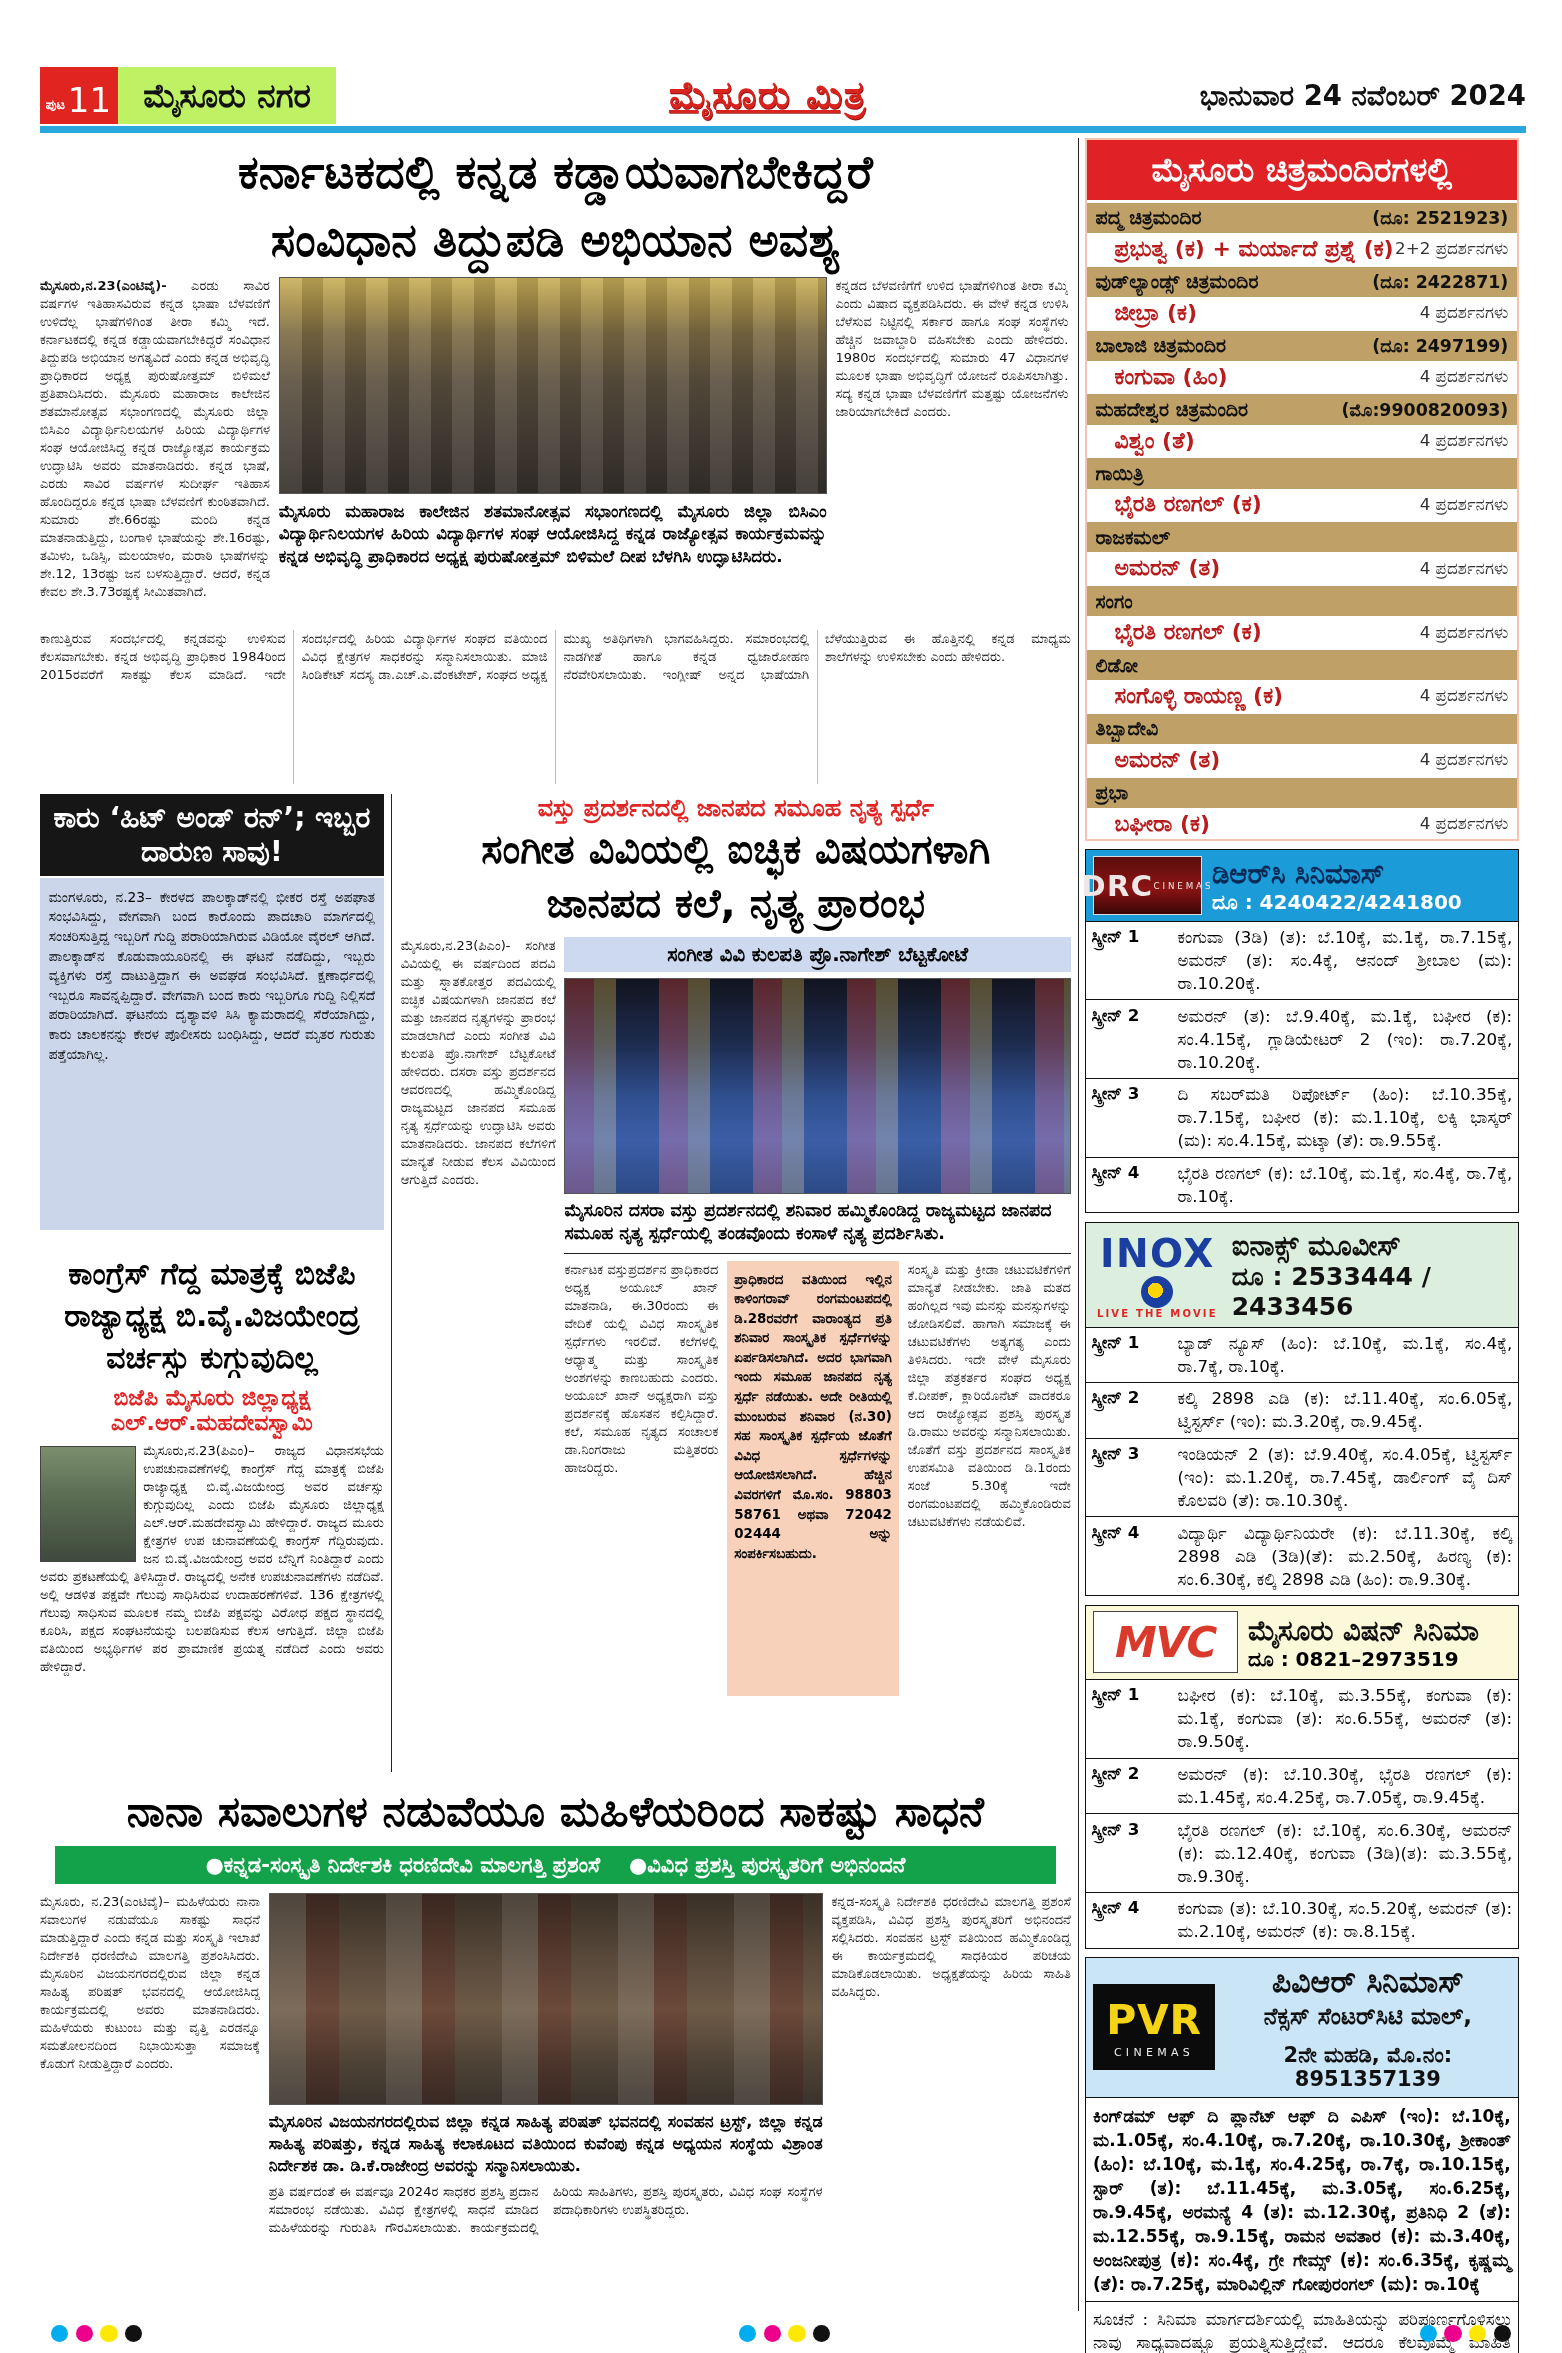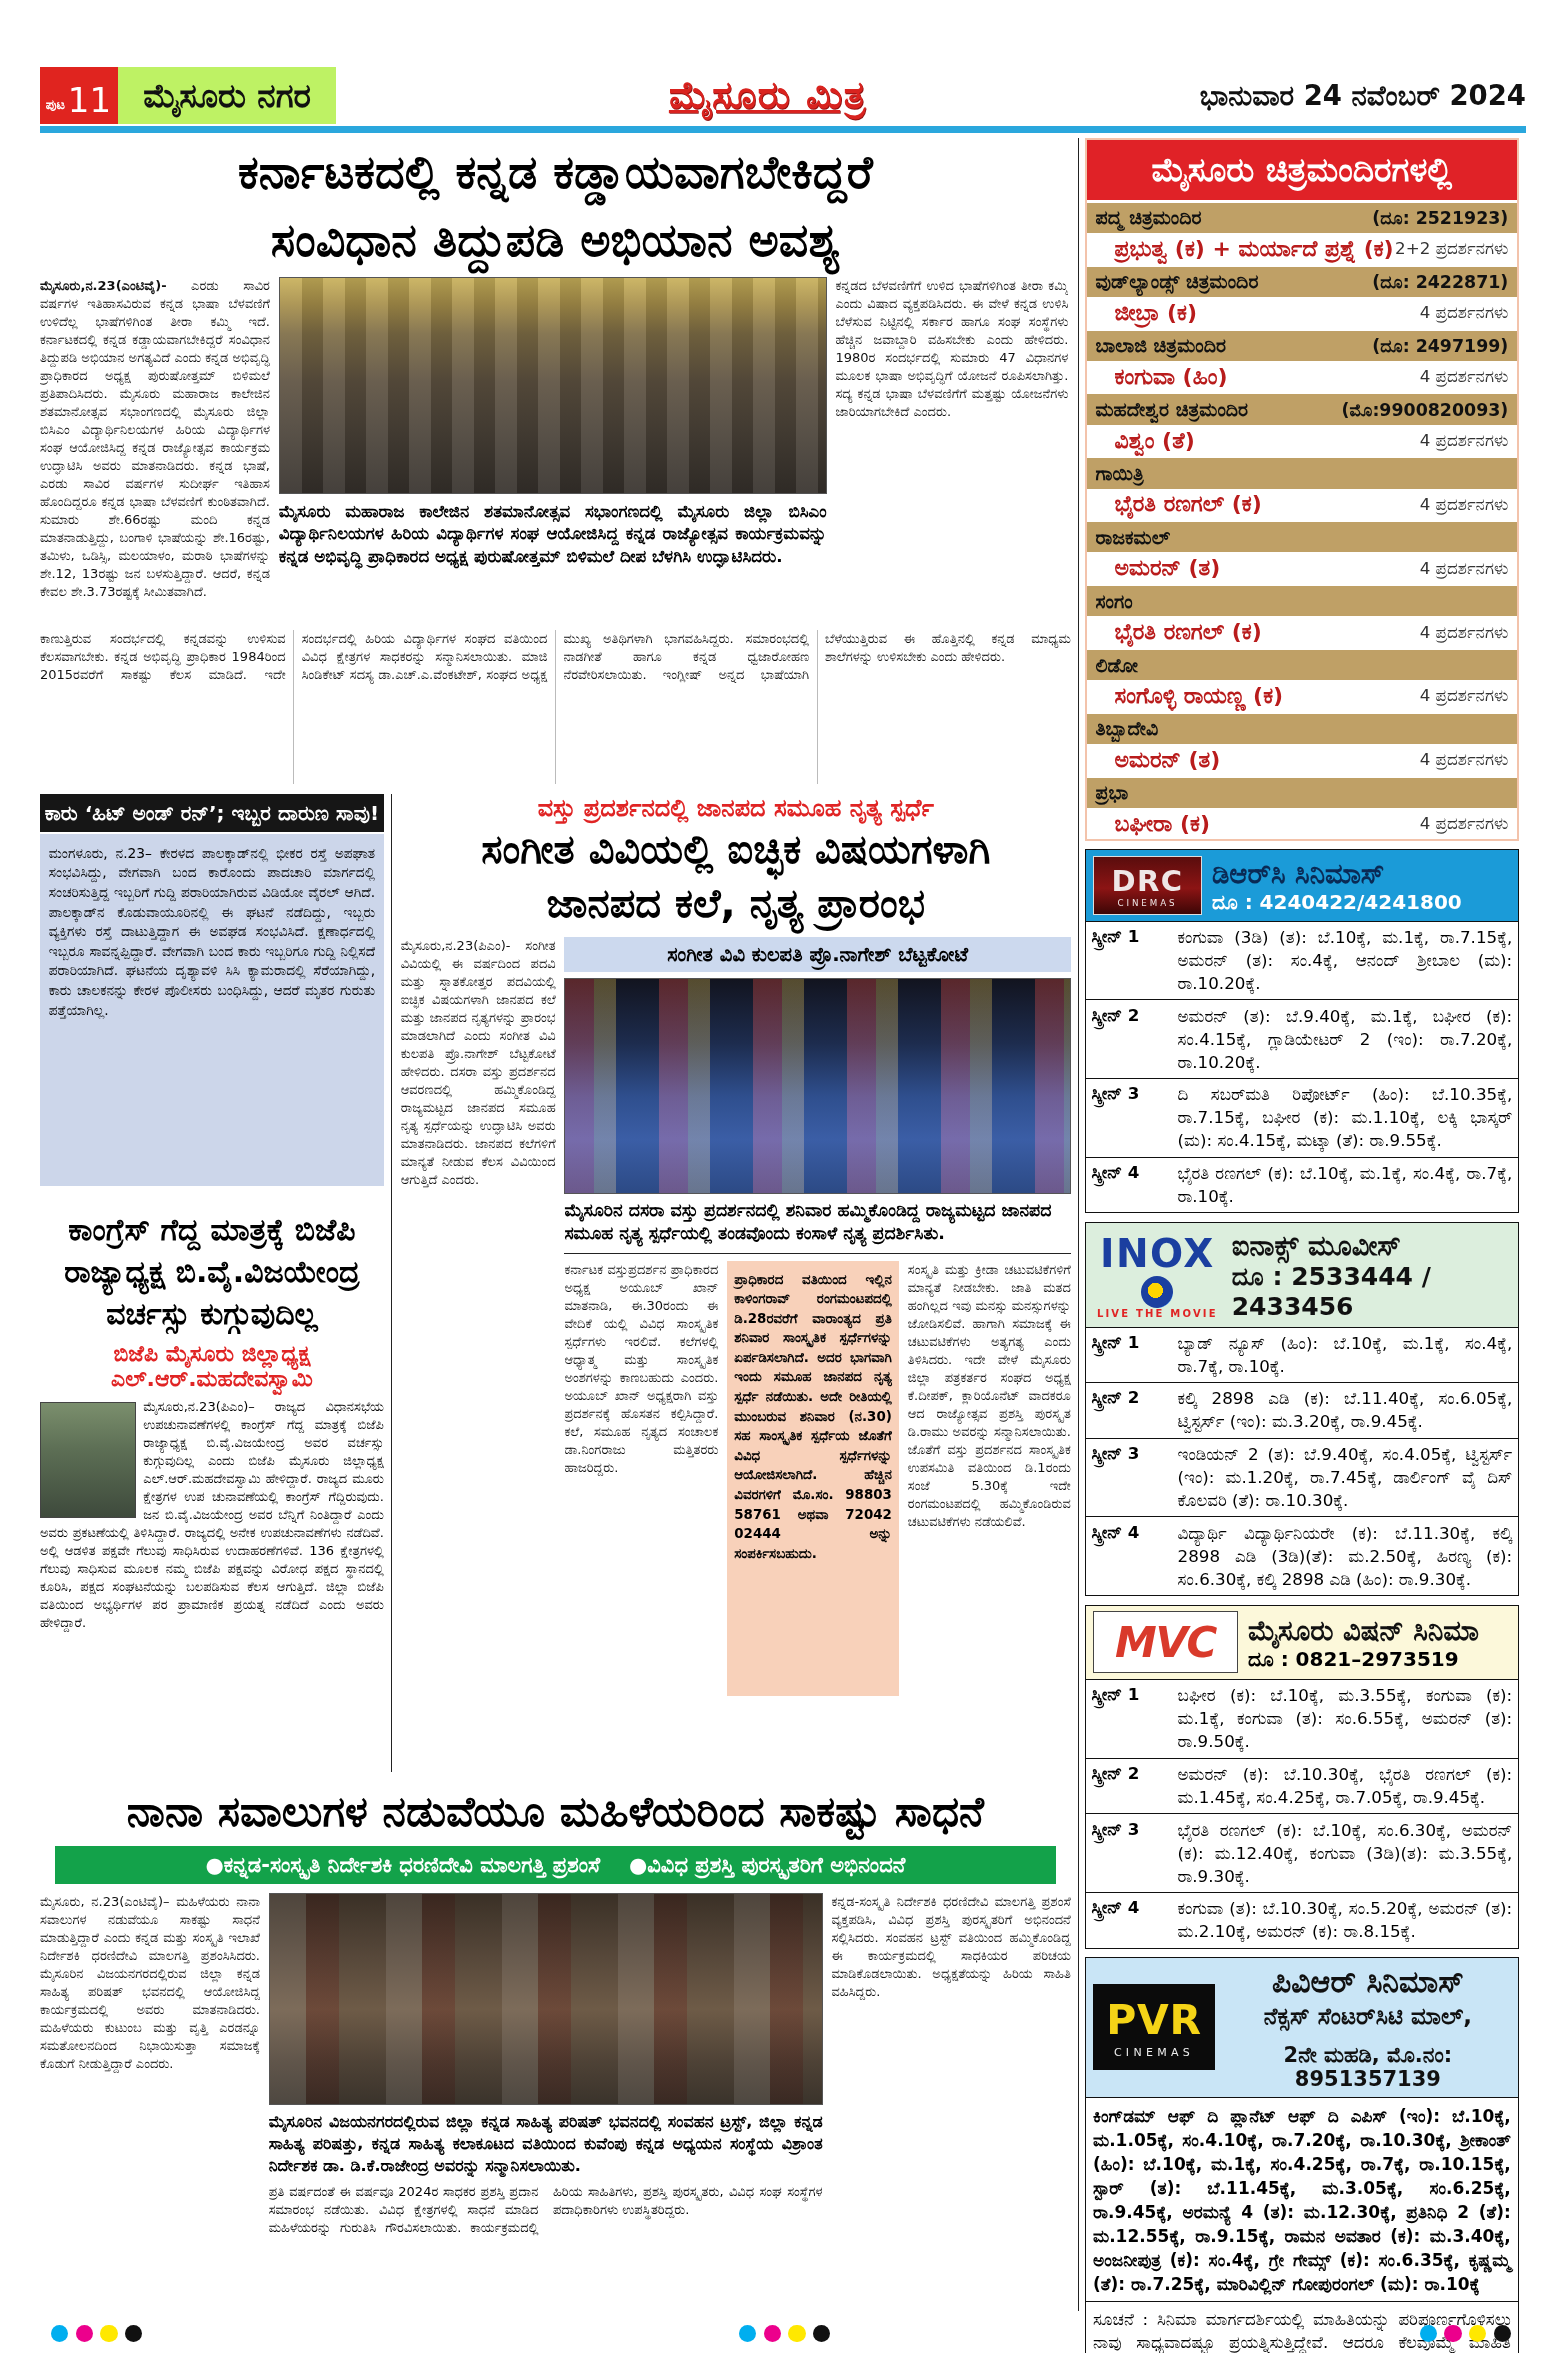--- a/index.html
+++ b/index.html
@@ -35,21 +35,21 @@
   .photo-main { height:217px;
     background:linear-gradient(180deg,#c8b05a 0%,#a78f4a 12%,#7d6c45 26%,#5d5140 48%,#4a4238 72%,#35302b 100%),
     repeating-linear-gradient(90deg,rgba(255,255,255,.08) 0 22px,rgba(0,0,0,.12) 22px 43px); background-blend-mode:overlay; }
   .caption { font-size:16.7px; font-weight:bold; line-height:22.5px; color:#000; text-align:justify; margin-top:5.8px; }
   .lead-right { width:233px; }
   .lead-bottom { margin-top:7.2px; height:154px; overflow:hidden; column-count:4; column-gap:16px; column-rule:0.7px solid #bbb; }
 
   
   .mid-band { display:flex; margin-top:10px; height:978px; overflow:hidden; }
   .mid-left { width:352px; padding-right:7.2px; border-right:1.4px solid #222; }
-  .bar-headline { background:#161616; color:#fff; font-size:20px; font-weight:bold; text-align:center; padding:7.2px 4.3px; }
+  .bar-headline { background:#161616; color:#fff; font-size:28px; font-weight:bold; text-align:center; padding:7.2px 4.3px; }
   .car-box { background:#ccd6ea; padding:10px 8.7px; font-size:13.8px; line-height:19.6px; text-align:justify; height:352px; overflow:hidden; margin-top:1.4px; }
   .bjp-headline { font-size:30px; line-height:42px; font-weight:bold; text-align:center; margin-top:23px; }
   .bjp-sub { color:#e02424; font-size:22px; font-weight:bold; text-align:center; margin:5.8px 0 7.2px; }
   .bjp-body { font-size:13px; line-height:18px; text-align:justify; overflow:hidden; height:391px; }
   .portrait { float:left; width:96px; height:116px; margin:4.3px 7.2px 2.9px 0; border:0.7px solid #444;
     background:linear-gradient(180deg,#7b8f6d 0%,#5d6f55 40%,#3e4a3c 100%); }
   .mid-right { flex:1; padding-left:8.7px; }
   .kicker { color:#e02424; font-size:24px; font-weight:bold; text-align:center; }
   .music-headline { font-size:40px; line-height:54px; font-weight:bold; text-align:center; }
   .music-body { display:flex; margin-top:7.2px; }
@@ -88,21 +88,21 @@
   .film-row { display:flex; justify-content:space-between; align-items:center; background:#fff; padding:2.9px 8.7px; }
   .film-name { font-size:22px; font-weight:bold; color:#b91c1c;margin-left:19px; }
   .film-shows { font-size:16.7px; color:#333; }
 
   
   .cinema-card { border:1.4px solid #111; margin-top:8.7px; }
   .card-head { display:flex; align-items:center; padding:5.8px 7.2px; gap:10px; }
   .card-title { font-size:27.5px; font-weight:bold; color:#0a2a55; line-height:33px; }
   .card-phone { font-size:20px; font-weight:bold; }
   .drc .card-head { background:#1b9bd8; }
-  .drc-logo { width:109px; height:59px; background:linear-gradient(180deg,#5a0d0d,#8c1414 55%,#3c0606); color:#efe6e6; display:flex; flex-direction:column; align-items:center; justify-content:center; border:1.4px solid #ddd;text-align:center; }
+  .drc-logo { width:109px; height:59px; background:linear-gradient(180deg,#5a0d0d,#8c1414 55%,#3c0606); color:#efe6e6; display:flex; flex-direction:row; align-items:center; justify-content:center; border:1.4px solid #ddd;text-align:center; }
   .drc-logo .big { font-size:29px; font-weight:bold; letter-spacing:1.4px; }
   .drc-logo .small { font-size:8.7px; letter-spacing:2.9px; }
   .drc .card-phone { color:#fff; }
   .screen-row { display:flex; border-top:1.4px solid #111; padding:4.3px 5.8px; }
   .screen-label { width:86px; font-size:16.7px; font-weight:bold; flex:none; }
   .screen-text { font-size:16.7px; line-height:23px; text-align:justify; }
   .inox .card-head { background:#dceedd; }
   .inox-logo { width:152px; text-align:center; }
   .inox-word { font-size:39px; font-weight:bold; color:#1b3fa0; letter-spacing:1.4px; }
   .inox-sun { display:inline-block; width:32px; height:32px; border-radius:50%; background:radial-gradient(circle at 45% 45%,#ffd400 0 30%,#1b3fa0 31% 70%,#2a6bd8 71%); vertical-align:middle; }

